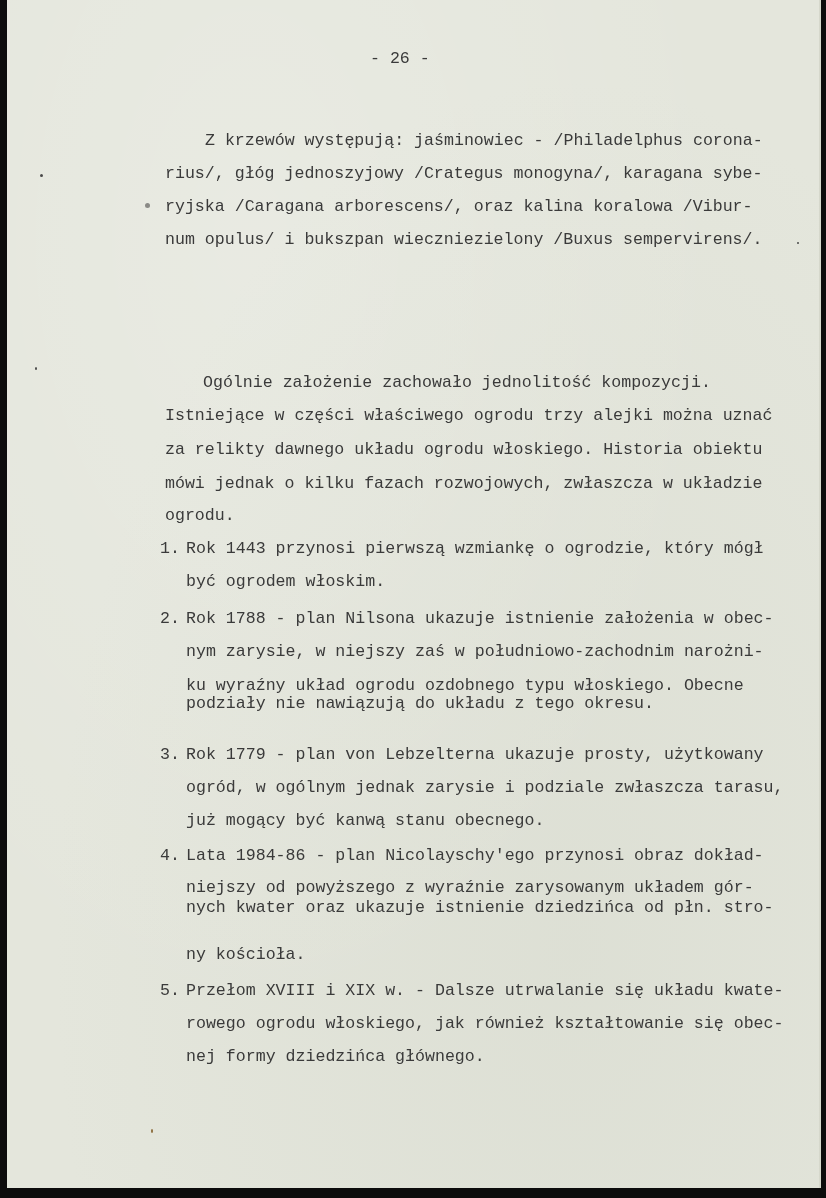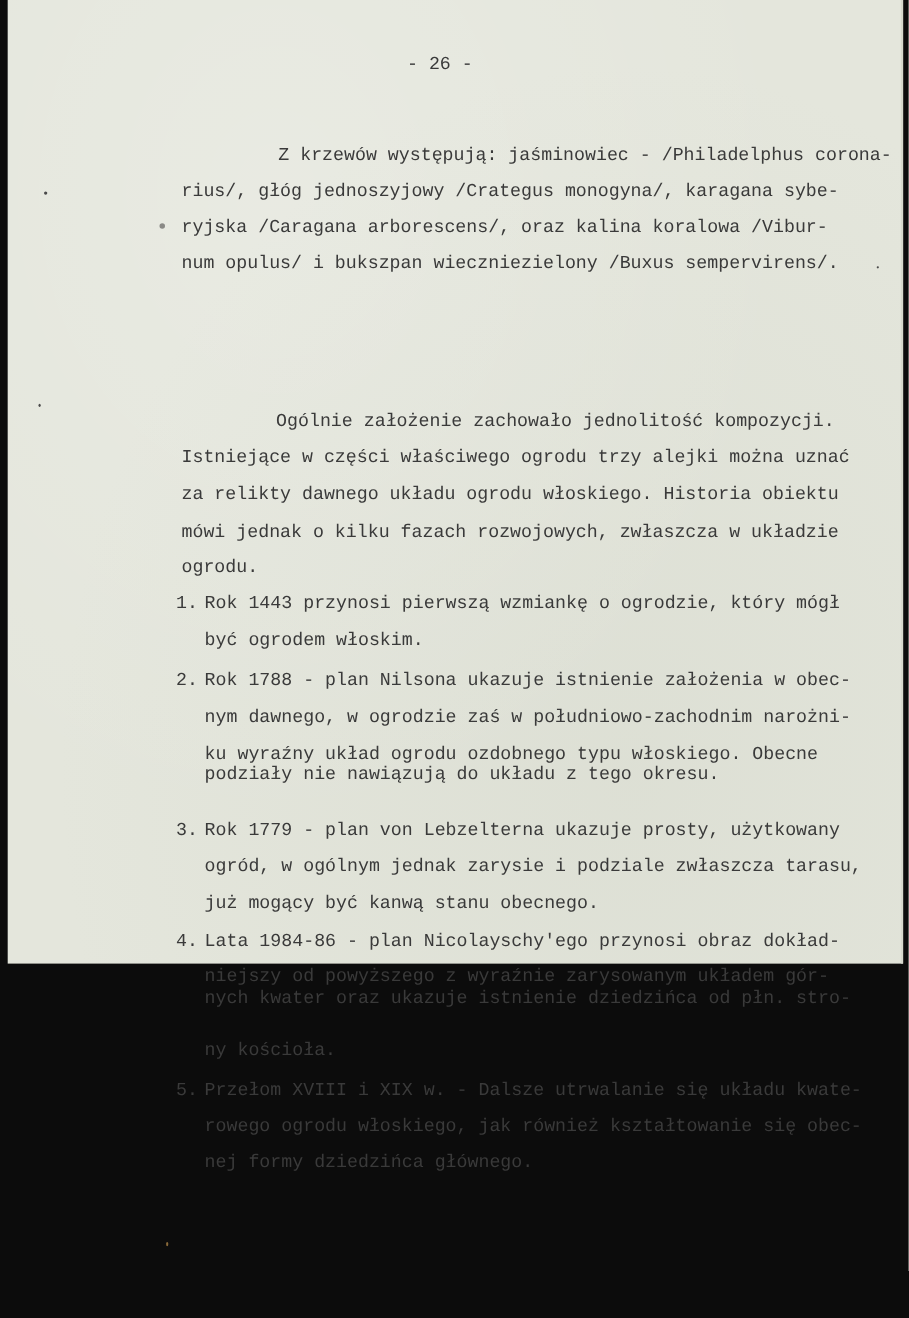--- a/index.html
+++ b/index.html
@@ -11,42 +11,42 @@
       height: 1198px;
       background: #0c0c0c;
       position: relative;
       overflow: hidden;
     }
     .page {
       position: absolute;
       left: 7px;
       top: 0;
       width: 812px;
-      height: 876px;
+      height: 1188px;
       background: #e4e6dc;
       background-image:
         radial-gradient(ellipse at 30% 20%, rgba(255,255,255,0.18), transparent 60%),
         radial-gradient(ellipse at 70% 80%, rgba(200,204,190,0.25), transparent 65%);
       border-right: 2px solid #d6d8cc;
     }
     .tw {
       font-family: "Liberation Mono", "DejaVu Sans Mono", monospace;
       font-size: 16.6px;
       color: #3a3a3a;
       letter-spacing: 0px;
       white-space: pre;
       position: absolute;
       line-height: 20px;
     }
     .page-number {
       left: 363px;
       top: 49px;
     }
     .line { left: 158px; }
-    .indent { left: 198px; margin-left: 48px; }
+    .indent { left: 198px; }
     .heading { left: 158px; }
     .num { left: 153px; }
     .item-text { left: 179px; }
     .speck {
       position: absolute;
       border-radius: 50%;
       background: #4a4a4a;
     }
   </style>
 </head>
@@ -76,21 +76,21 @@
 
     <div>
       <div class="tw num" style="top:539px">1.</div>
       <div class="tw item-text" style="top:539px">Rok 1443 przynosi pierwszą wzmiankę o ogrodzie, który mógł</div>
       <div class="tw item-text" style="top:572px">być ogrodem włoskim.</div>
     </div>
 
     <div>
       <div class="tw num" style="top:609px">2.</div>
       <div class="tw item-text" style="top:609px">Rok 1788 - plan Nilsona ukazuje istnienie założenia w obec-</div>
-      <div class="tw item-text" style="top:642px">nym dawnego, w ogrodzie zaś w południowo-zachodnim narożni-</div>
+      <div class="tw item-text" style="top:642px">nym zarysie, w niejszy zaś w południowo-zachodnim narożni-</div>
       <div class="tw item-text" style="top:676px">ku wyraźny układ ogrodu ozdobnego typu włoskiego. Obecne</div>
       <div class="tw item-text" style="top:694px">podziały nie nawiązują do układu z tego okresu.</div>
     </div>
 
     <div>
       <div class="tw num" style="top:745px">3.</div>
       <div class="tw item-text" style="top:745px">Rok 1779 - plan von Lebzelterna ukazuje prosty, użytkowany</div>
       <div class="tw item-text" style="top:778px">ogród, w ogólnym jednak zarysie i podziale zwłaszcza tarasu,</div>
       <div class="tw item-text" style="top:811px">już mogący być kanwą stanu obecnego.</div>
     </div>

